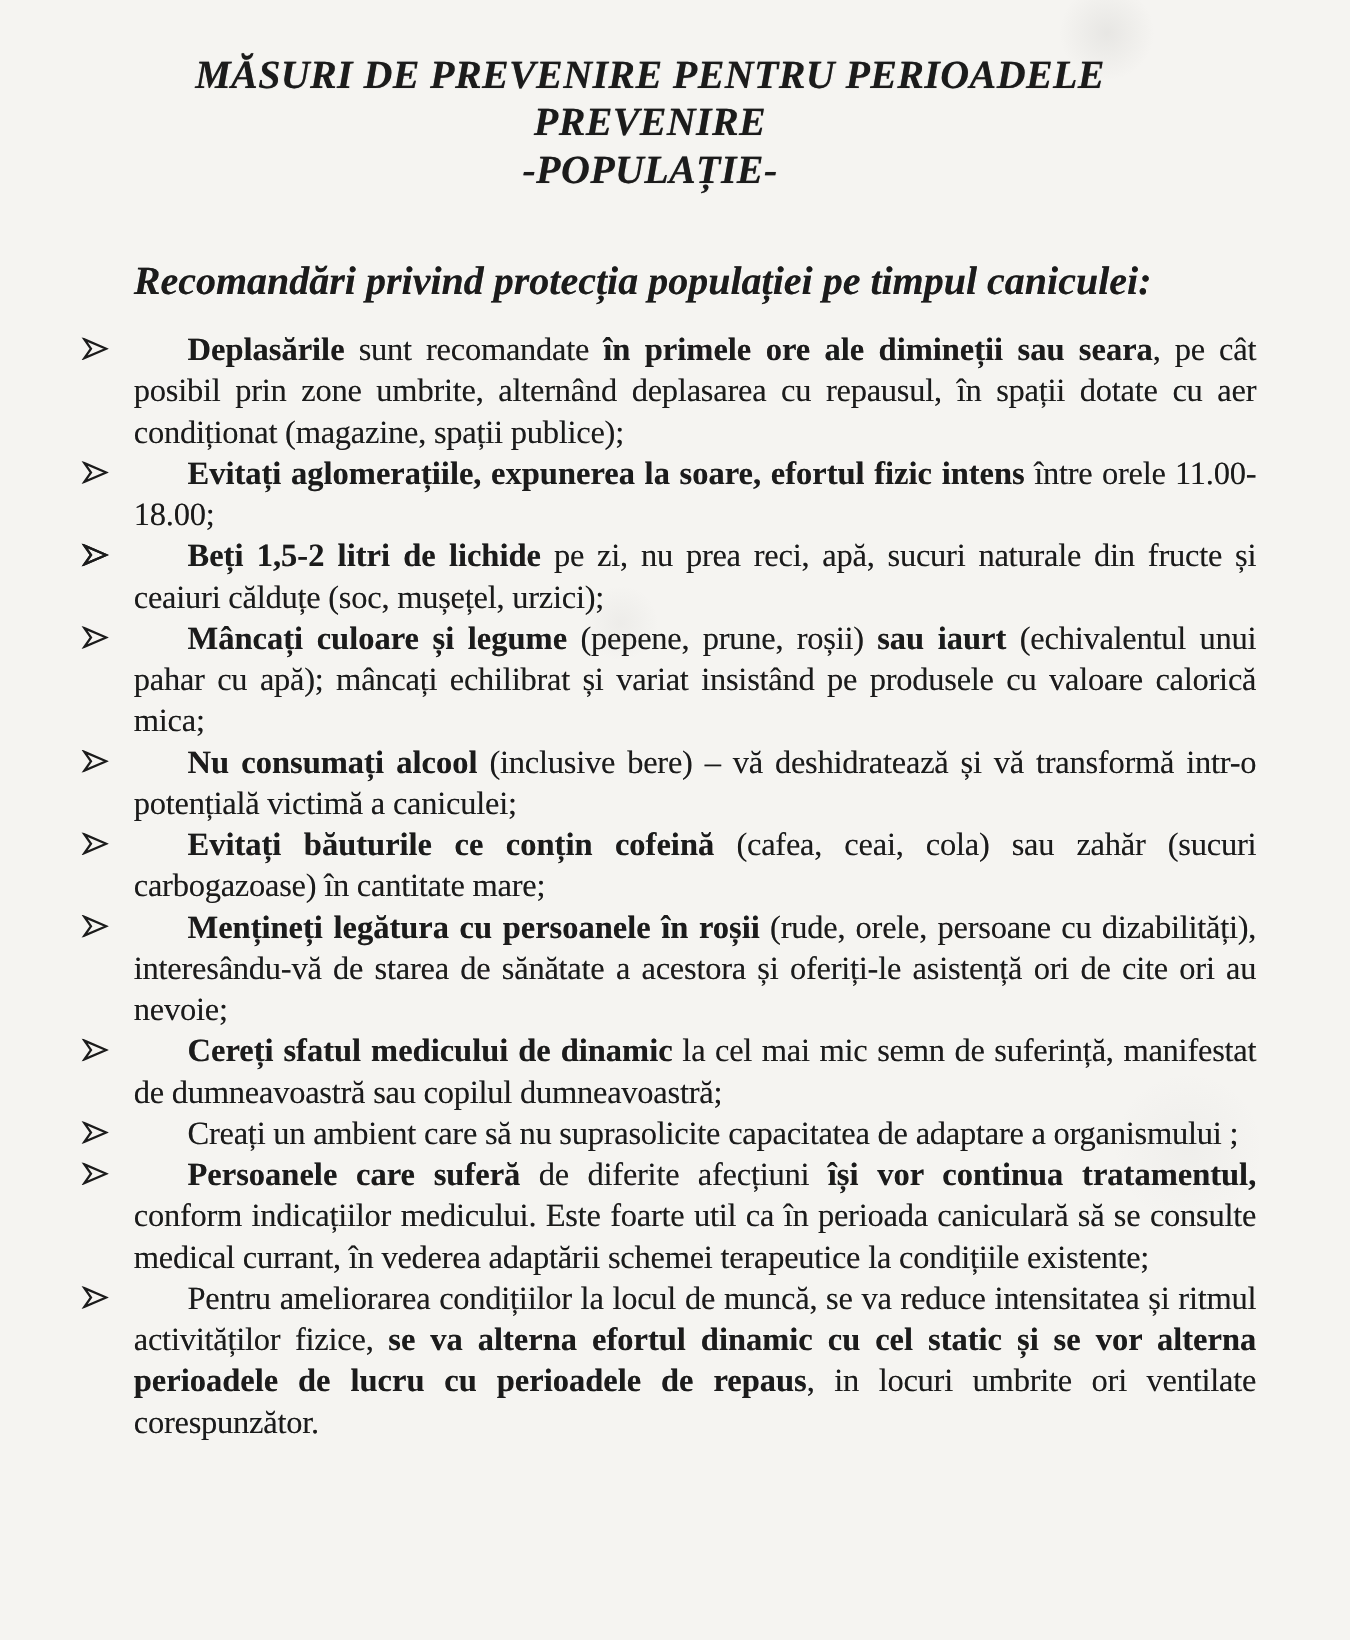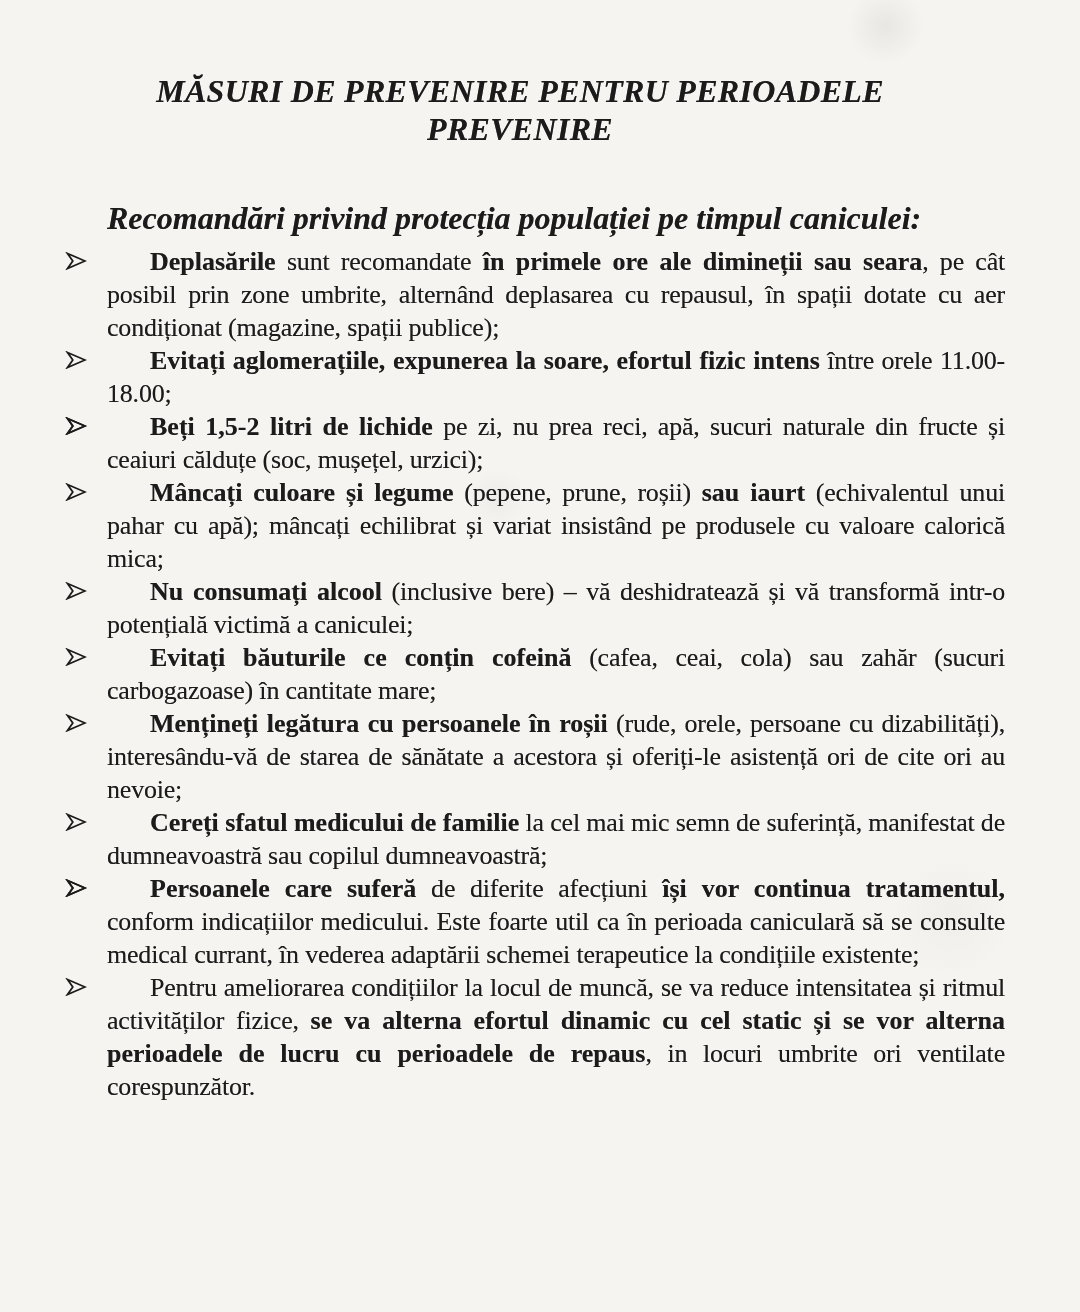--- a/index.html
+++ b/index.html
@@ -15,21 +15,21 @@
       radial-gradient(circle at 46% 38%, rgba(130,130,130,.07) 0, rgba(130,130,130,0) 30px),
       radial-gradient(circle at 88% 70%, rgba(130,130,130,.05) 0, rgba(130,130,130,0) 60px);
     font-family: "Liberation Serif", "DejaVu Serif", serif;
     color: #1b1b1b;
     overflow: hidden;
   }
   .page {
     box-sizing: border-box;
     width: 1080px;
     height: 957px;
-    padding: 72px 75px 30px 107px;
+    padding: 40px 75px 30px 107px;
     border-radius: 17px;
   }
   .title-block {
     text-align: center;
     transform: translateX(-36px);
     font-weight: bold;
     font-style: italic;
     font-size: 32px;
     line-height: 38px;
     letter-spacing: 0.3px;
@@ -37,21 +37,21 @@
   }
   .subtitle {
     margin-top: 54px;
     font-weight: bold;
     font-style: italic;
     font-size: 32px;
     line-height: 33px;
     text-shadow: 0 0 0.5px rgba(0,0,0,.5);
   }
   .items {
-    margin-top: 10px;
+    margin-top: 22px;
   }
   .item {
     position: relative;
     font-size: 26px;
     line-height: 33px;
     text-align: justify;
     text-indent: 43px;
     letter-spacing: -0.2px;
     text-shadow: 0 0 0.5px rgba(0,0,0,.45);
   }
@@ -70,20 +70,21 @@
     letter-spacing: 0;
   }
 </style>
 </head>
 <body>
 
 <div class="page">
   <div class="title-block">
     <div>MĂSURI DE PREVENIRE PENTRU PERIOADELE</div>
     <div>PREVENIRE</div>
+    <div>-POPULAȚIE-</div>
   </div>
 
   <div class="subtitle">Recomandări privind protecția populației pe timpul caniculei:</div>
 
   <div class="items" id="items">
       <div class="item"><span class="bullet">
           <svg width="22" height="18" viewBox="0 0 22 18" xmlns="http://www.w3.org/2000/svg">
             <path d="M2.5 1.5 L20 9 L2.5 16.5 L7.8 9 Z" fill="none" stroke="#1b1b1b" stroke-width="1.8" stroke-linejoin="miter"></path>
           </svg>
         </span><span><b>Deplasările</b><span> sunt recomandate </span><b>în primele ore ale dimineții sau seara</b><span>, pe cât posibil prin zone umbrite, alternând deplasarea cu repausul, în spații dotate cu aer condiționat (magazine, spații publice);</span></span></div>
@@ -119,26 +120,26 @@
         </span><span><b>Evitați băuturile ce conțin cofeină</b><span> (cafea, ceai, cola) sau zahăr (sucuri carbogazoase) în cantitate mare;</span></span></div>
       <div class="item"><span class="bullet">
           <svg width="22" height="18" viewBox="0 0 22 18" xmlns="http://www.w3.org/2000/svg">
             <path d="M2.5 1.5 L20 9 L2.5 16.5 L7.8 9 Z" fill="none" stroke="#1b1b1b" stroke-width="1.8" stroke-linejoin="miter"></path>
           </svg>
         </span><span><b>Mențineți legătura cu persoanele în roșii</b><span> (rude, orele, persoane cu dizabilități), interesându-vă de starea de sănătate a acestora și oferiți-le asistență ori de cite ori au nevoie;</span></span></div>
       <div class="item"><span class="bullet">
           <svg width="22" height="18" viewBox="0 0 22 18" xmlns="http://www.w3.org/2000/svg">
             <path d="M2.5 1.5 L20 9 L2.5 16.5 L7.8 9 Z" fill="none" stroke="#1b1b1b" stroke-width="1.8" stroke-linejoin="miter"></path>
           </svg>
-        </span><span><b>Cereți sfatul medicului de familie</b><span> la cel mai mic semn de suferință, manifestat de dumneavoastră sau copilul dumneavoastră;</span></span></div>
+        </span><span><b>Cereți sfatul medicului de dinamic</b><span> la cel mai mic semn de suferință, manifestat de dumneavoastră sau copilul dumneavoastră;</span></span></div>
       <div class="item"><span class="bullet">
           <svg width="22" height="18" viewBox="0 0 22 18" xmlns="http://www.w3.org/2000/svg">
             <path d="M2.5 1.5 L20 9 L2.5 16.5 L7.8 9 Z" fill="none" stroke="#1b1b1b" stroke-width="1.8" stroke-linejoin="miter"></path>
           </svg>
-        </span></div>
+        </span><span><span>Creați un ambient care să nu suprasolicite capacitatea de adaptare a organismului ;</span></span></div>
       <div class="item"><span class="bullet">
           <svg width="22" height="18" viewBox="0 0 22 18" xmlns="http://www.w3.org/2000/svg">
             <path d="M2.5 1.5 L20 9 L2.5 16.5 L7.8 9 Z" fill="none" stroke="#1b1b1b" stroke-width="1.8" stroke-linejoin="miter"></path>
           </svg>
         </span><span><b>Persoanele care suferă</b><span> de diferite afecțiuni </span><b>își vor continua tratamentul,</b><span> conform indicațiilor medicului. Este foarte util ca în perioada caniculară să se consulte medical currant, în vederea adaptării schemei terapeutice la condițiile existente;</span></span></div>
       <div class="item"><span class="bullet">
           <svg width="22" height="18" viewBox="0 0 22 18" xmlns="http://www.w3.org/2000/svg">
             <path d="M2.5 1.5 L20 9 L2.5 16.5 L7.8 9 Z" fill="none" stroke="#1b1b1b" stroke-width="1.8" stroke-linejoin="miter"></path>
           </svg>
         </span><span><span>Pentru ameliorarea condițiilor la locul de muncă, se va reduce intensitatea și ritmul activităților fizice, </span><b>se va alterna efortul dinamic cu cel static și se vor alterna perioadele de lucru cu perioadele de repaus</b><span>, in locuri umbrite ori ventilate corespunzător.</span></span></div>

